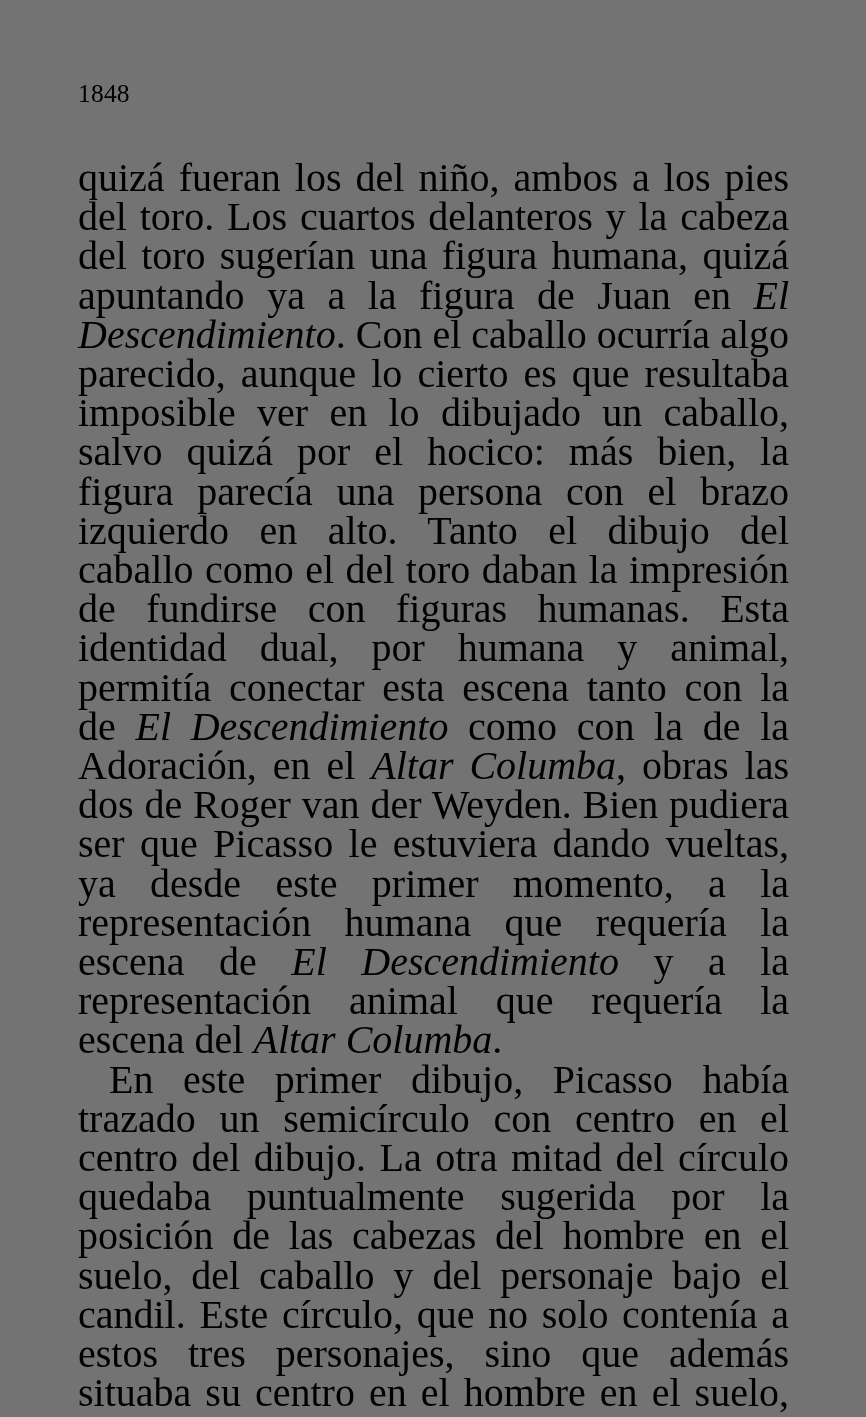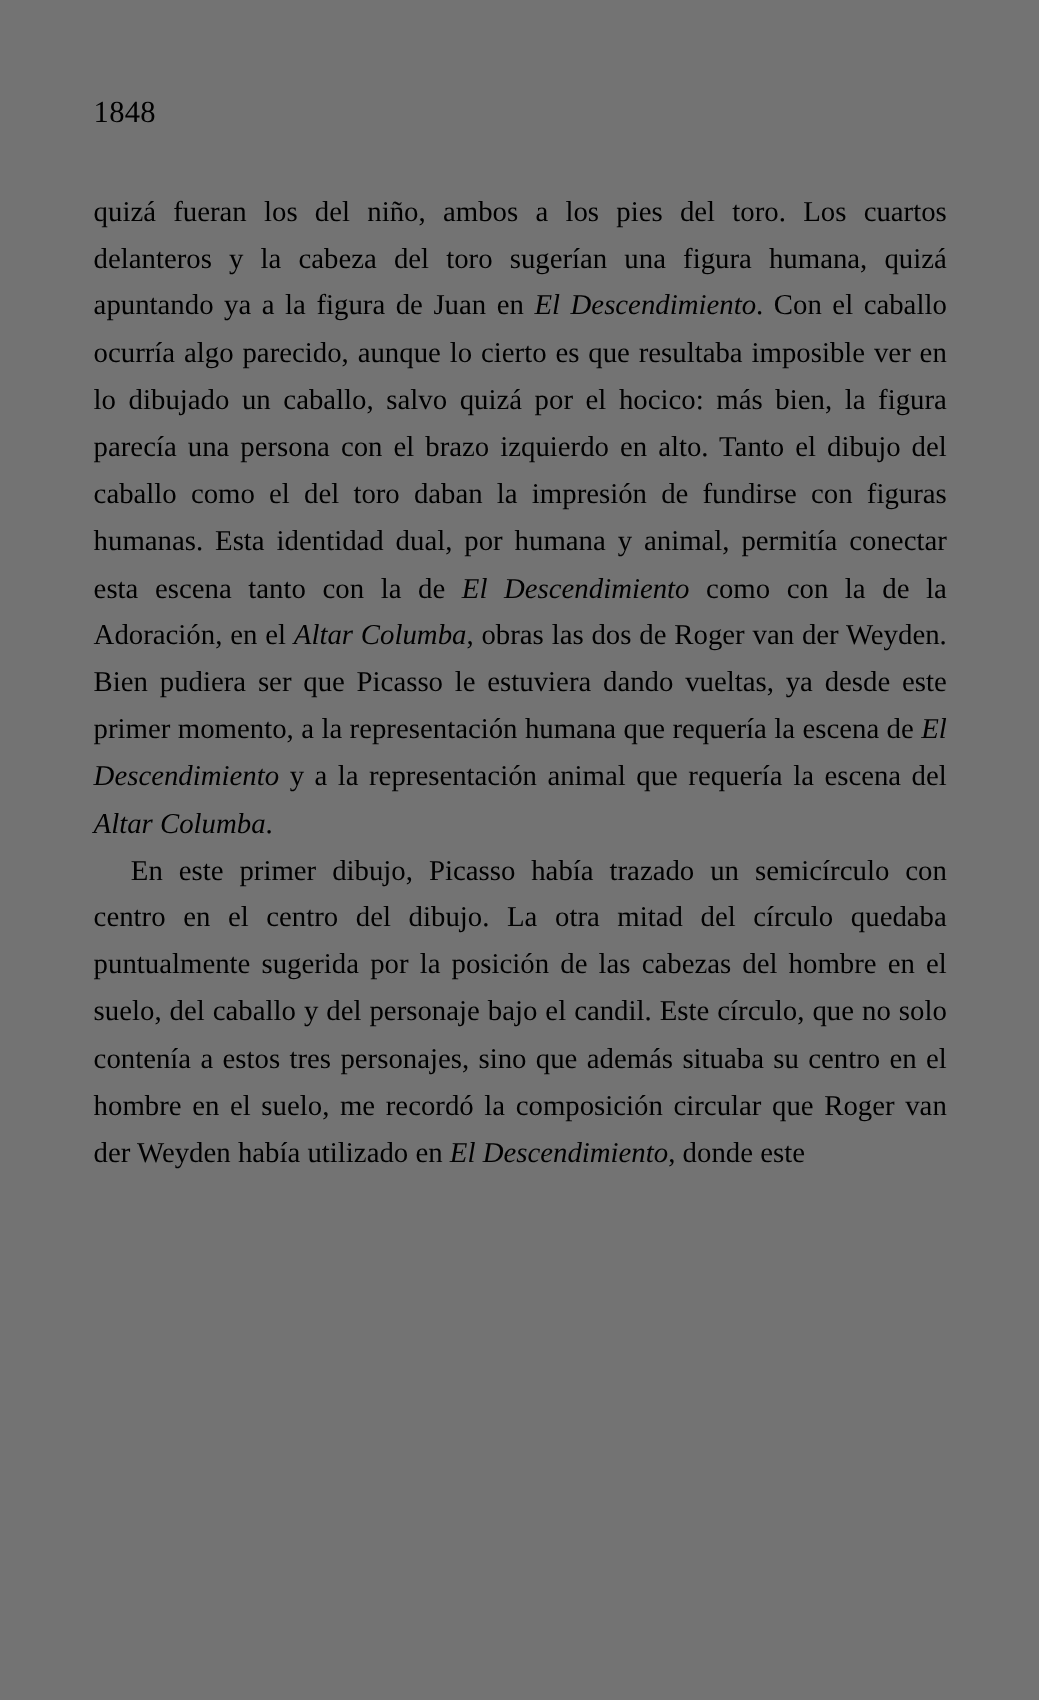--- a/index.html
+++ b/index.html
@@ -32,21 +32,21 @@
     white-space: nowrap;
   }
   .textblock {
     position: absolute;
     left: 78px;
     top: 158px;
     width: 711px;
   }
   .para {
     margin: 0;
-    font-size: 24px;
+    font-size: 40px;
     line-height: 39.2px;
     text-align: justify;
     text-justify: inter-word;
     word-spacing: 0px;
     hyphens: none;
     -webkit-hyphens: none;
     color: #000000;
   }
   .para.indent {
     text-indent: 31px;

